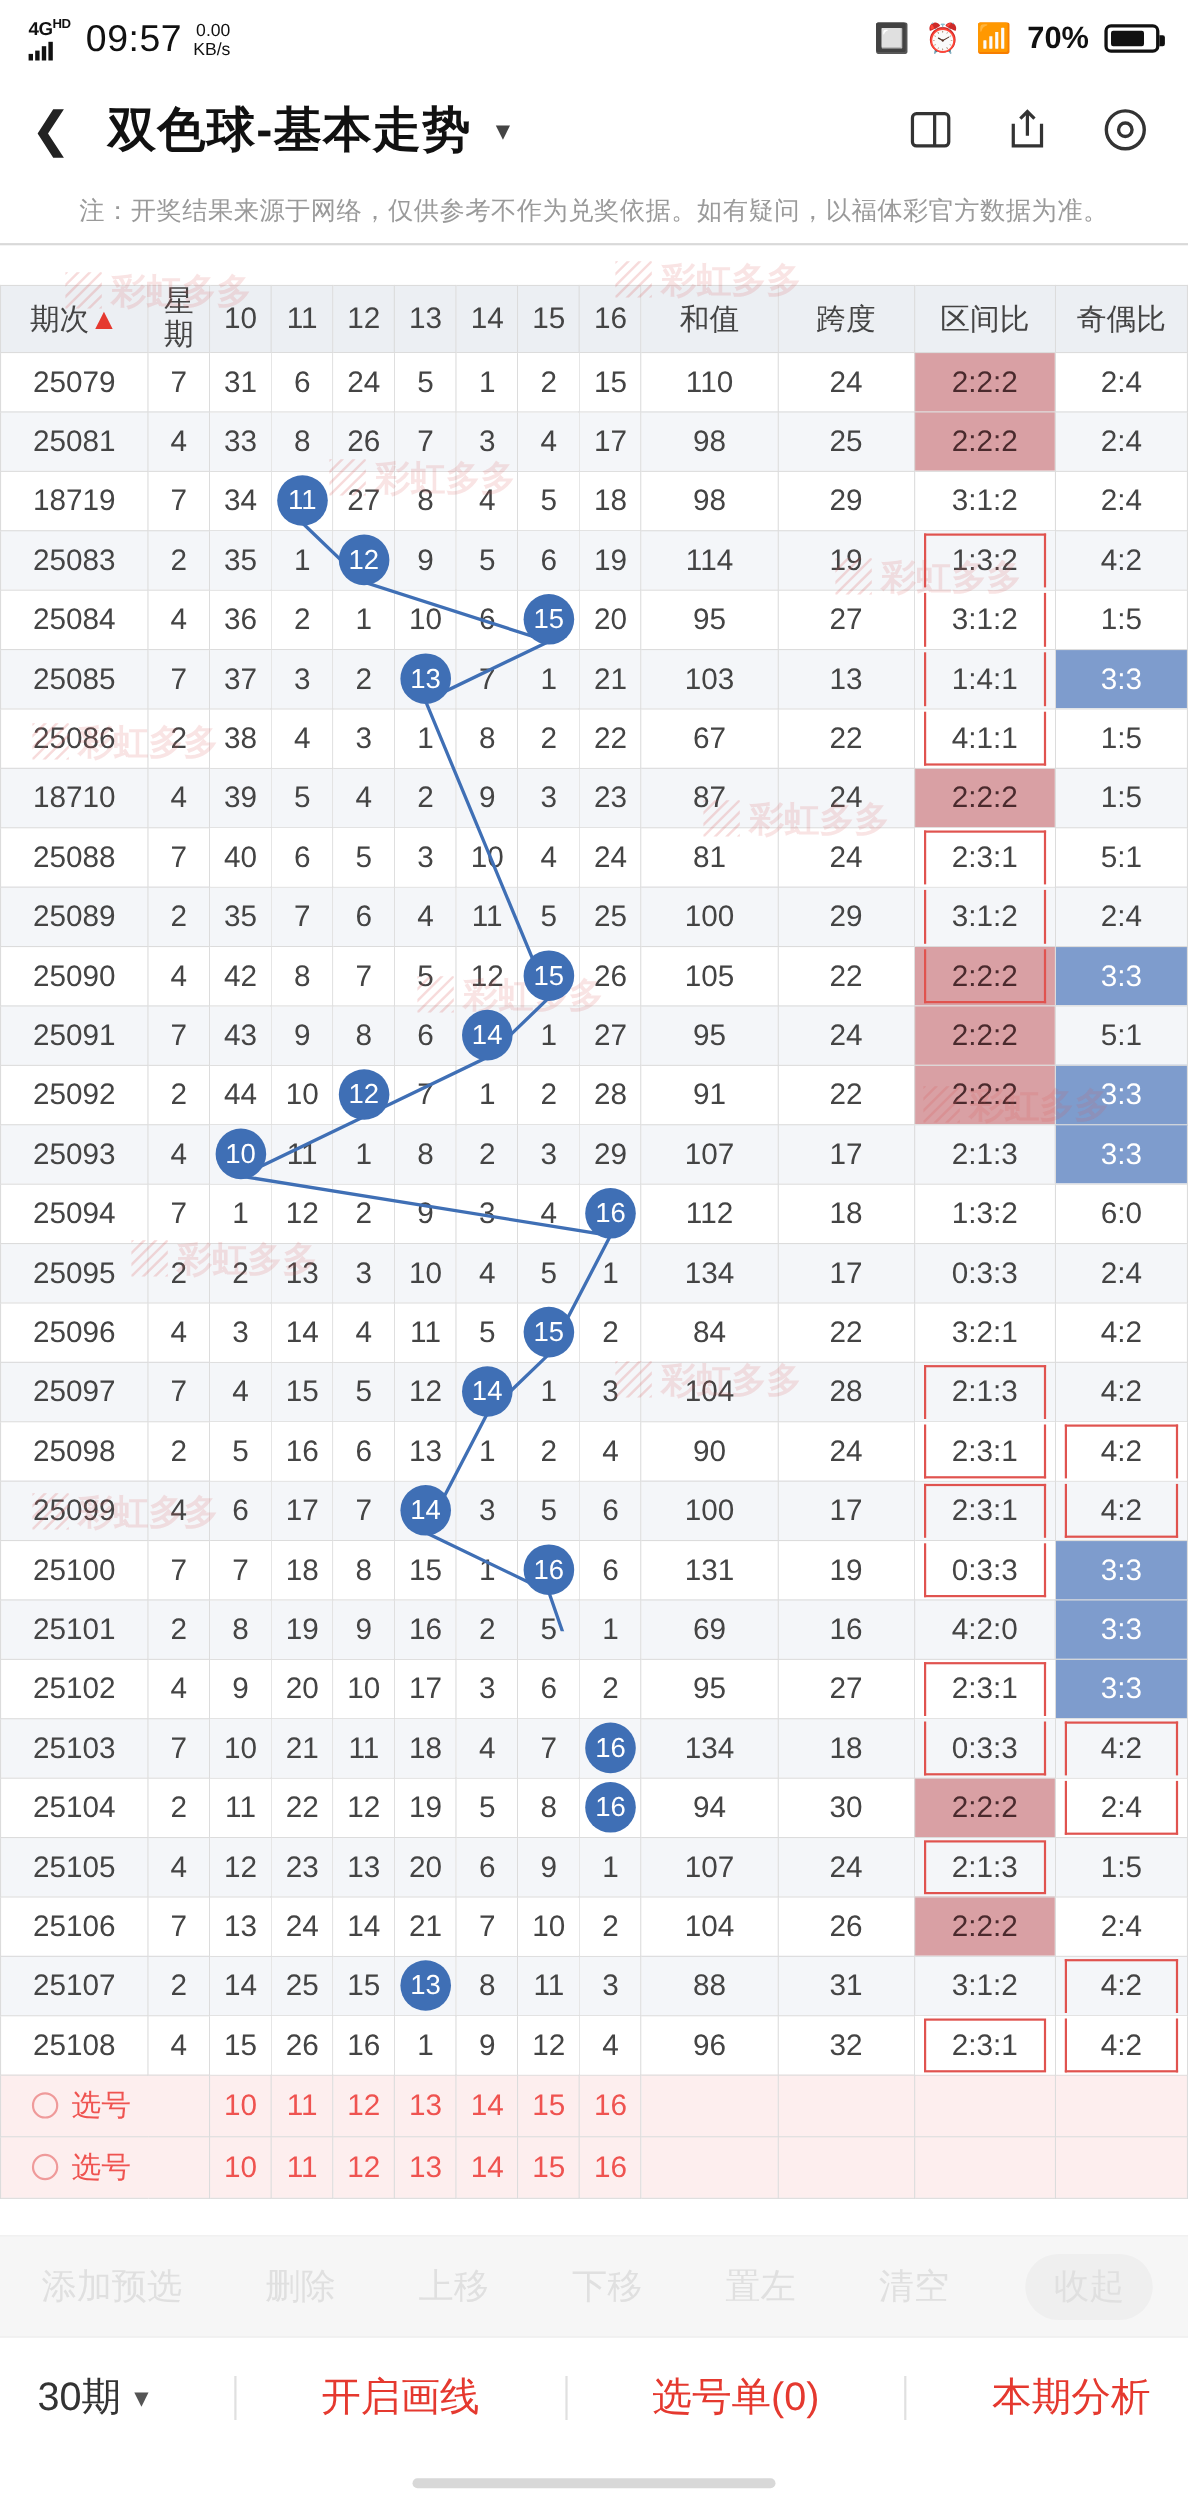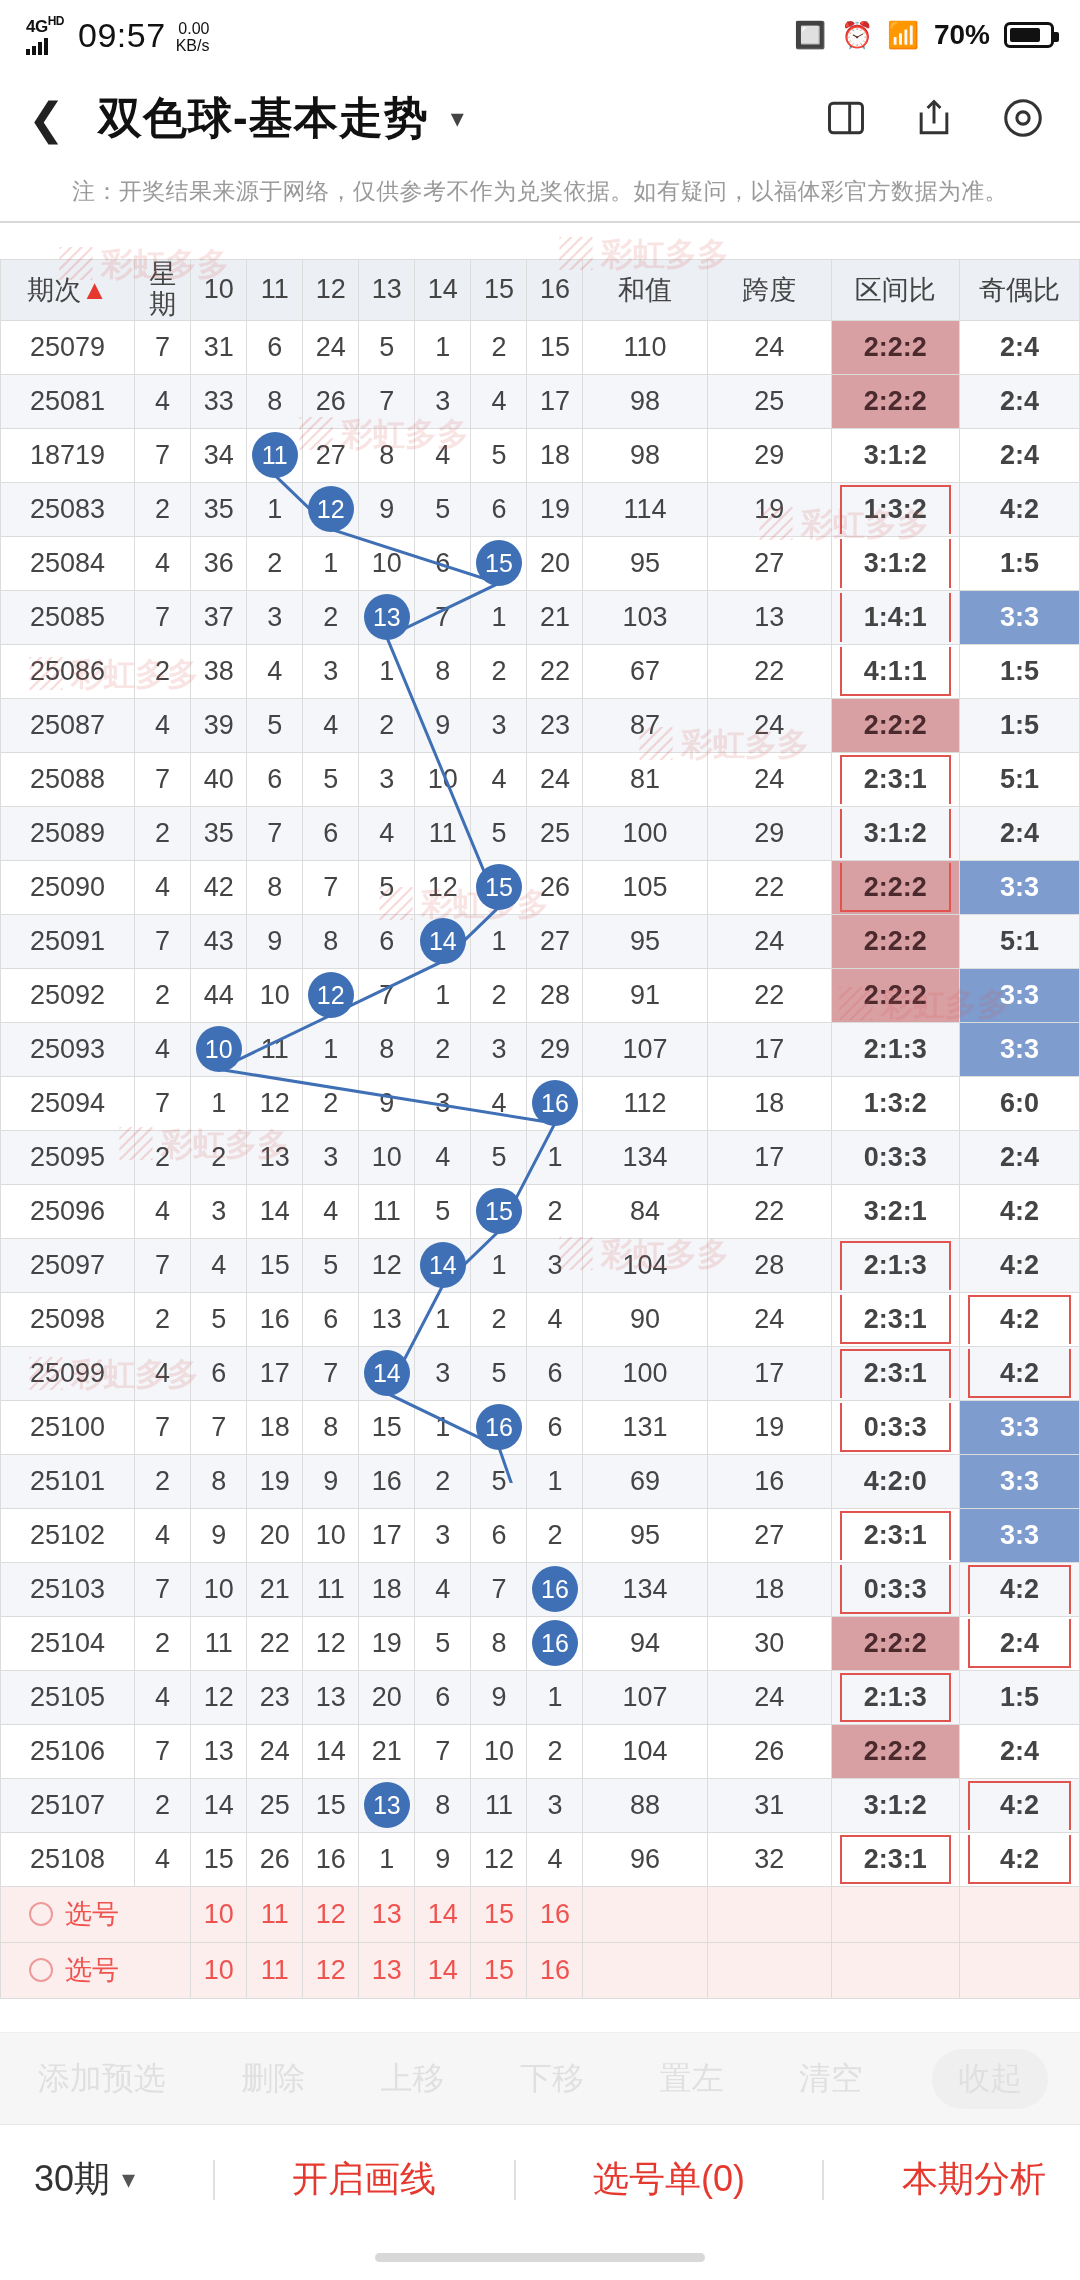--- a/index.html
+++ b/index.html
@@ -65,21 +65,21 @@
   tbody tr:nth-child(odd) td { background: #ffffff; }
   td.idx { color: #555; font-size: 27px; }
   td.ball { color: #8a8a8a; font-size: 26px; position: relative; }
   td.ball.hit { color: #fff; }
   td.ball.hit .bead {
     position: absolute; left: 50%; top: 50%; transform: translate(-50%,-50%);
     width: 46px; height: 46px; border-radius: 50%; background: #3f6fb5; color: #fff;
     display: flex; align-items: center; justify-content: center; font-size: 25px; z-index: 3;
   }
   td.sum, td.span { color: #444; }
-  td.zone, td.oe { font-size: 26px; font-weight: bold; }
+  td.zone, td.oe { font-size: 26px; }
   td.zone.shade { background: #d9a0a4 !important; color: #4a2a2d; }
   td.oe.blue { background: #7e9ccd !important; color: #fff; }
   td.boxed { position: relative; }
   td.boxed::after {
     content: ""; position: absolute; left: 8px; right: 8px; top: 2px; bottom: 2px;
     border: 2px solid #e0534f; pointer-events: none;
   }
   td.boxed.cont-top::after { border-bottom: none; }
   td.boxed.cont-bot::after { border-top: none; }
   td.boxed.cont-mid::after { border-top: none; border-bottom: none; }
@@ -337,21 +337,21 @@
             <td class="ball">1</td>
             <td class="ball">8</td>
             <td class="ball">2</td>
             <td class="ball">22</td>
             <td class="sum">67</td>
             <td class="span">22</td>
             <td class="zone boxed cont-bot">4:1:1</td>
             <td class="oe">1:5</td>
           </tr>
           <tr>
-            <td class="idx">25087</td>
+            <td class="idx">18710</td>
             <td>4</td>
             <td class="ball">39</td>
             <td class="ball">5</td>
             <td class="ball">4</td>
             <td class="ball">2</td>
             <td class="ball">9</td>
             <td class="ball">3</td>
             <td class="ball">23</td>
             <td class="sum">87</td>
             <td class="span">24</td>

